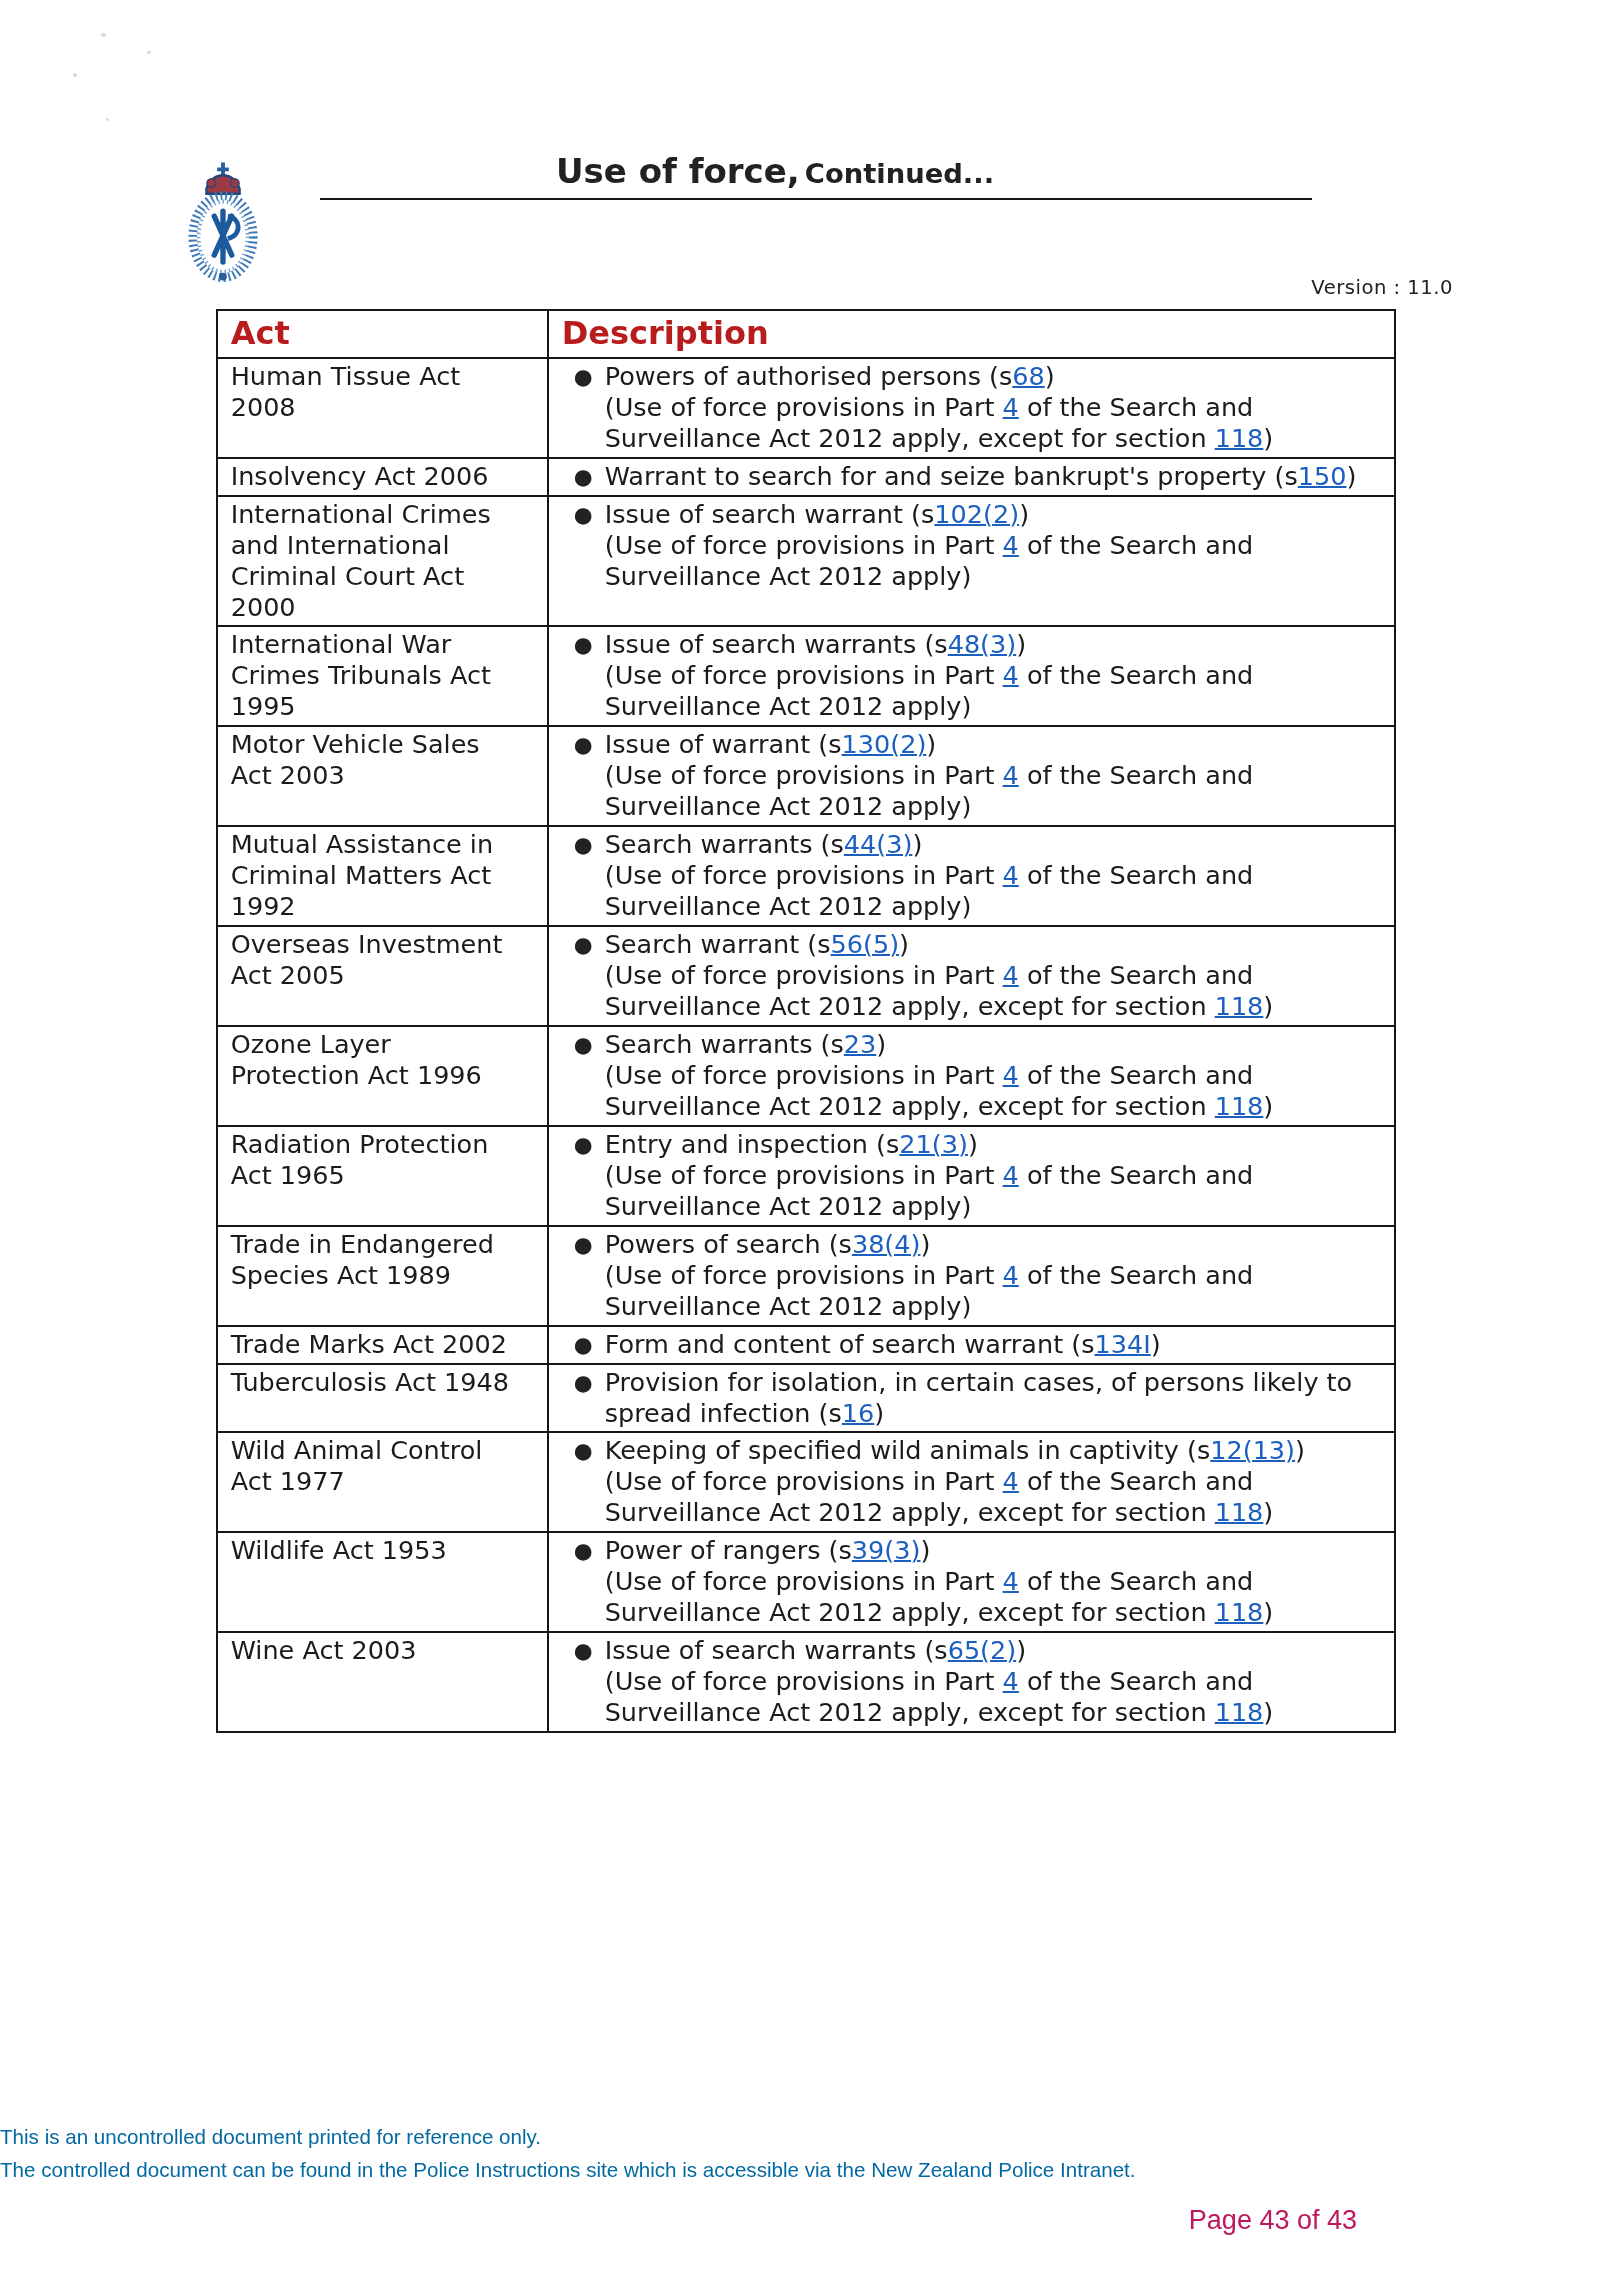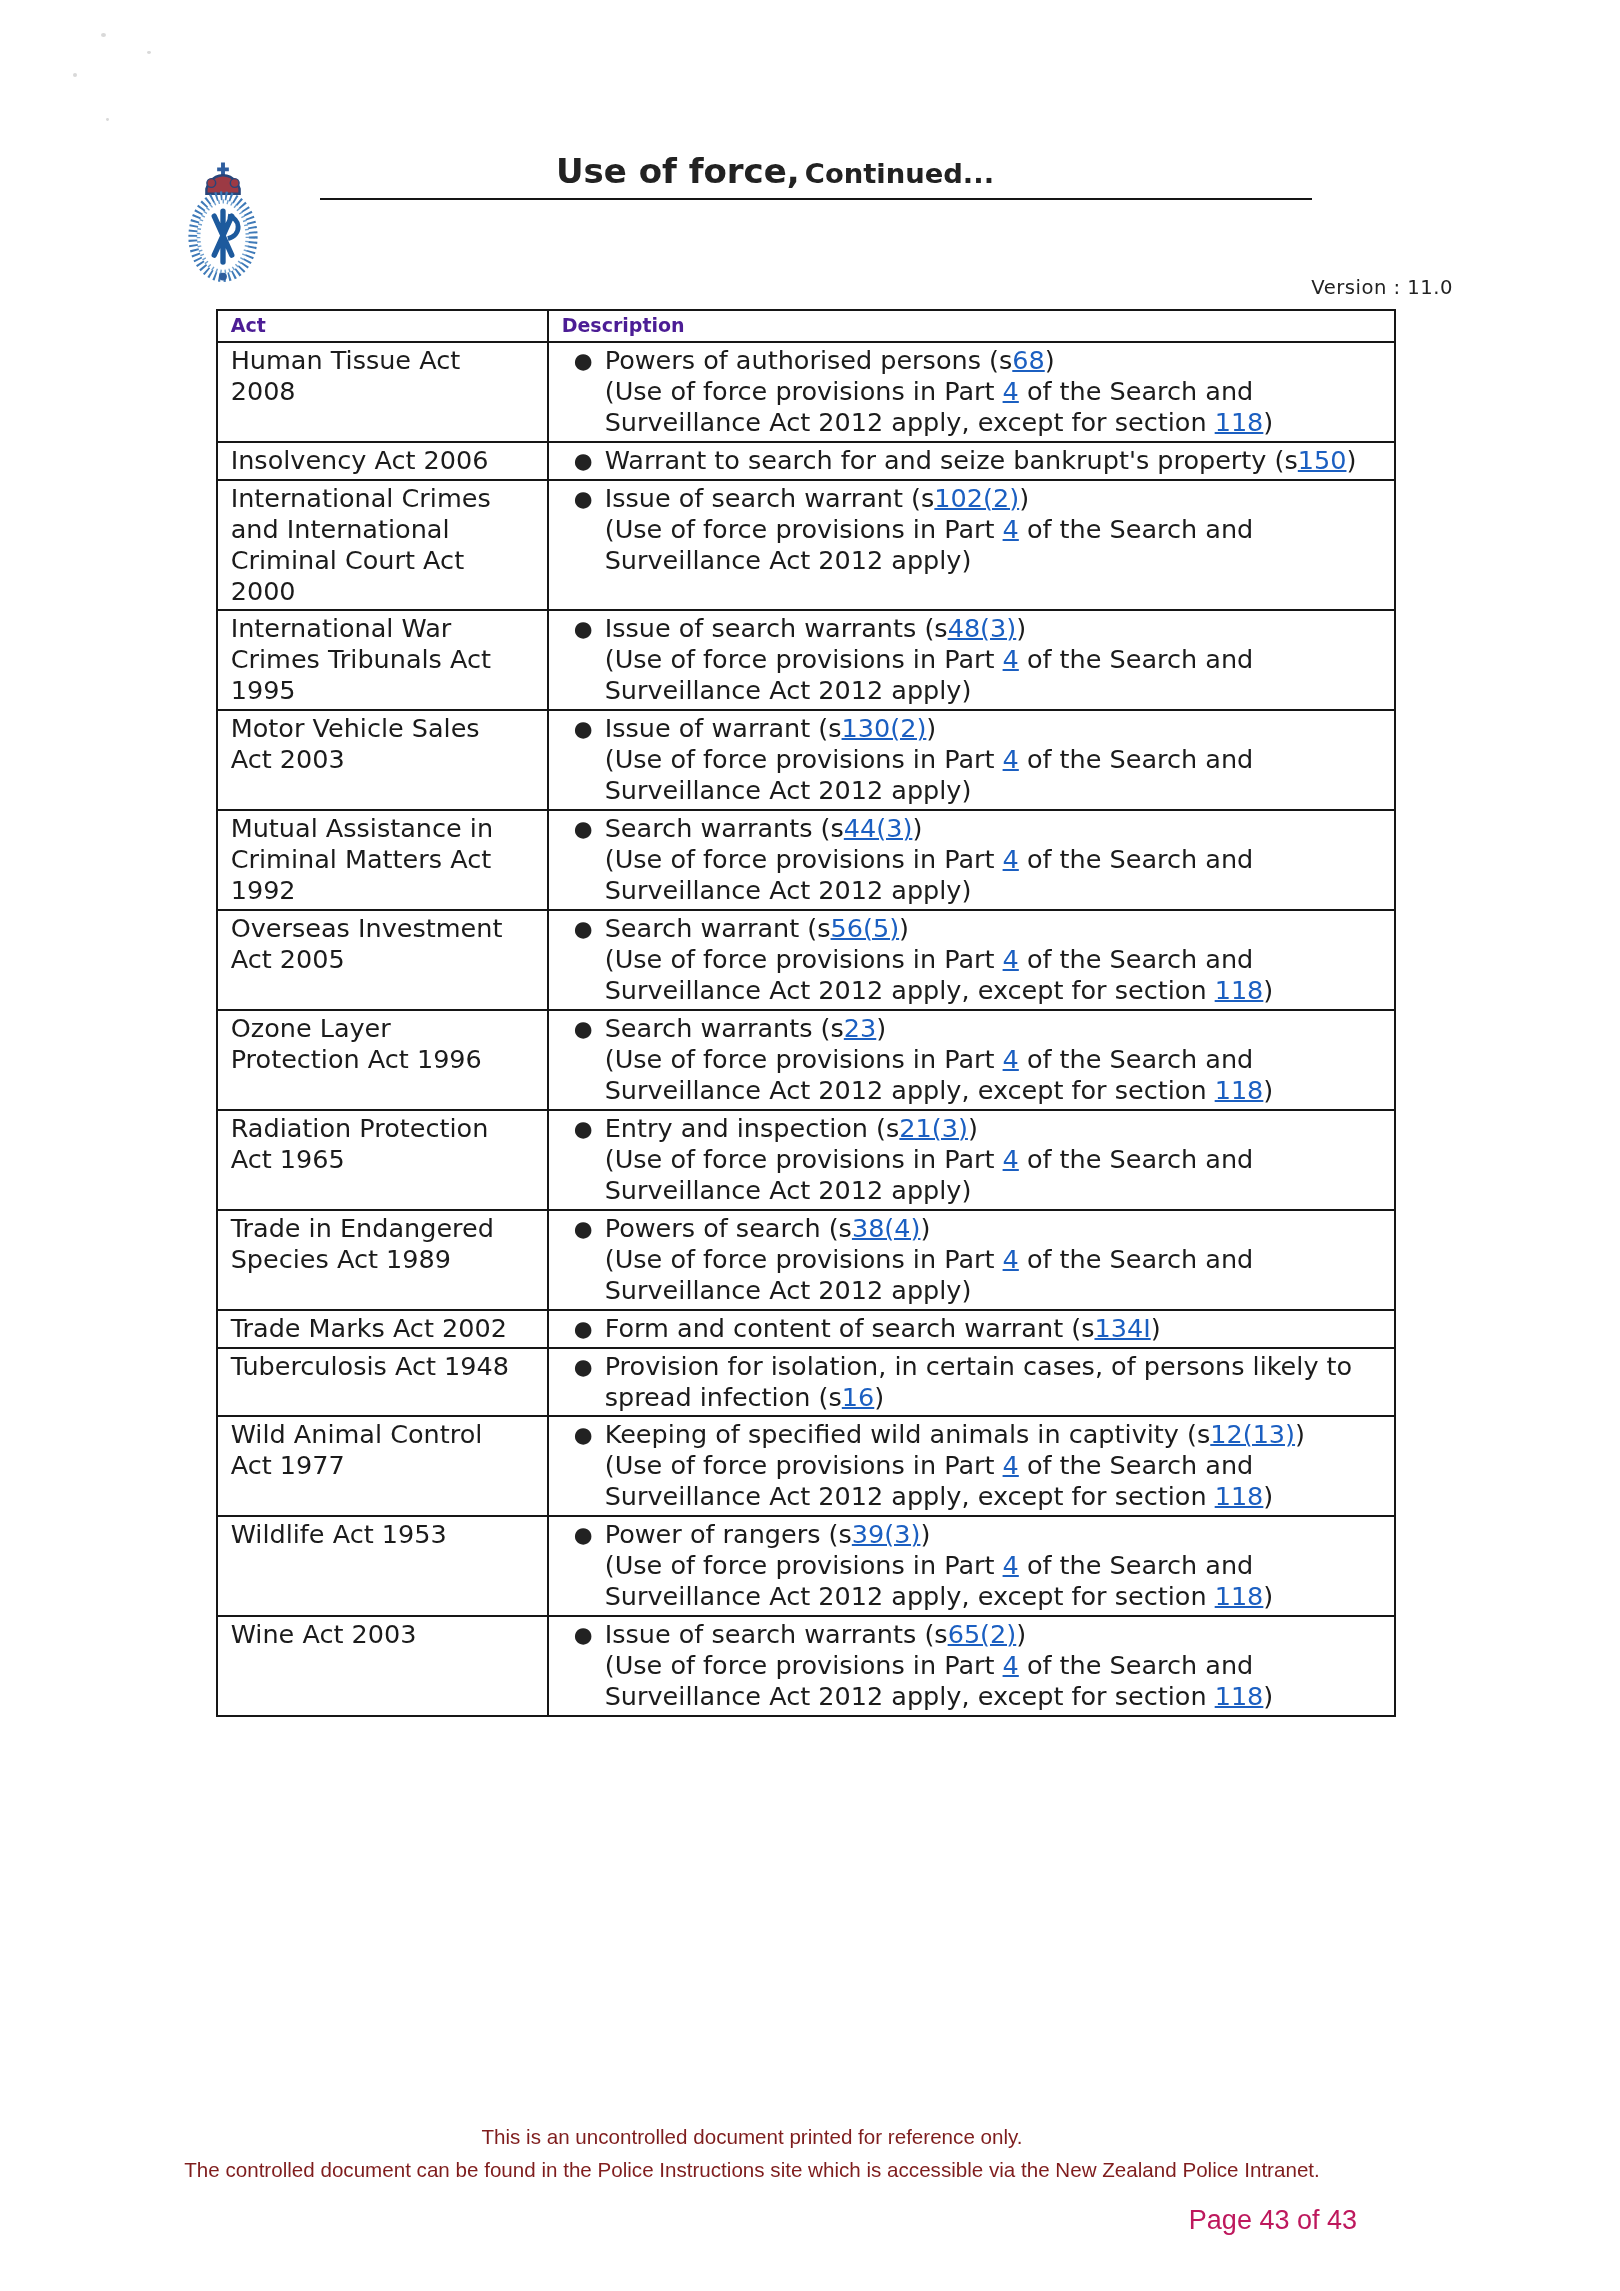--- a/index.html
+++ b/index.html
@@ -25,33 +25,33 @@
   
   table.acts{
     position:absolute;left:216px;top:309px;width:1180px;
     border-collapse:collapse;table-layout:fixed;
   }
   table.acts col.c1{width:331px;}
   table.acts th,table.acts td{
     border:2.5px solid #161616;vertical-align:top;text-align:left;
   }
   table.acts th{
-    font-size:19px;font-weight:bold;padding:2.9px 9.8px 4.9px 12.7px;color:#4c1d95;border-radius:11px;
+    font-size:32px;font-weight:bold;padding:2.9px 9.8px 4.9px 12.7px;color:#b91c1c;border-radius:11px;
   }
   table.acts td{
     font-size:25.5px;line-height:31px;padding:2px 7.8px 2.9px 12.7px;white-space:nowrap;
   }
   td.desc-cell{padding:2px 7.8px 2.9px 0;}
   .dwrap{display:flex;}
   .bullet{flex:none;width:43px;text-align:center;font-size:21.6px;line-height:31px;color:#222;}
   .dtext{white-space:nowrap;}
   .lnk{color:var(--link);text-decoration:underline;text-decoration-thickness:2px;cursor:pointer;}
   
-  .f1,.f2{position:absolute;left:0;width:1504px;text-align:center;
-    font-family:"Liberation Sans",sans-serif;font-size:20.6px;color:#7f1d1d;}
+  .f1,.f2{position:absolute;left:0;width:1504px;text-align:left;
+    font-family:"Liberation Sans",sans-serif;font-size:20.6px;color:#0369a1;}
   .f1{top:2125px;}
   .f2{top:2158px;}
   .pageno{position:absolute;top:2205px;right:263px;
     font-family:"Liberation Sans",sans-serif;font-size:27px;color:#be185d;}
   
   .speck{position:absolute;background:#d9d9d9;border-radius:50%;}
 </style>
 </head>
 <body>
 

